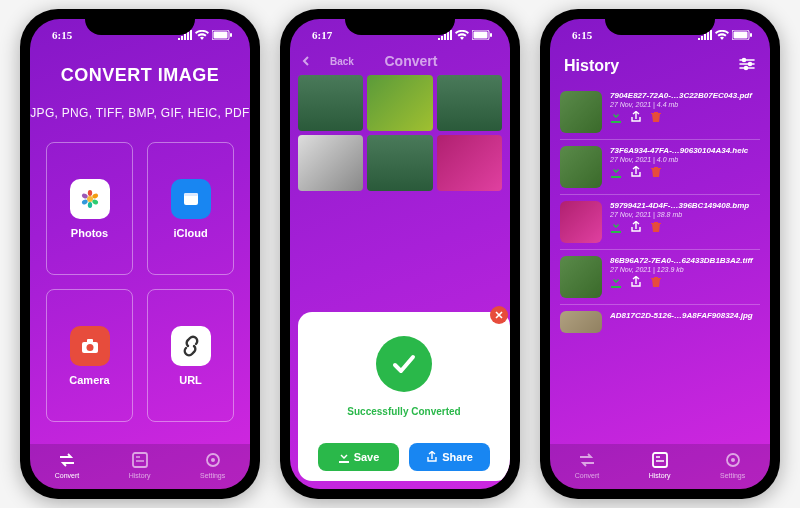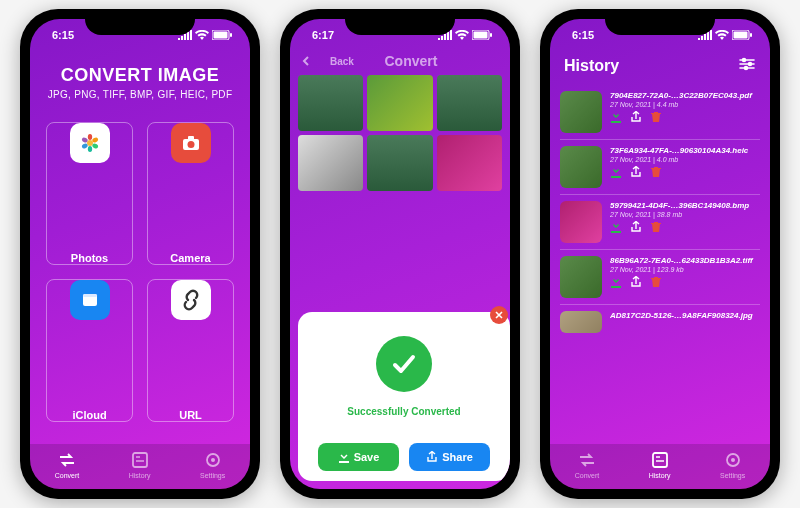--- a/index.html
+++ b/index.html
@@ -49,45 +49,46 @@
     height: 32px;
     display: flex;
     justify-content: space-between;
     align-items: center;
     padding: 0 18px 0 22px;
     color: #fff;
     font-size: 11px;
     font-weight: 600;
     z-index: 5;
     position: relative;
+    font-family: Liberation Serif, serif;
   }
   .status-icons { display: flex; gap: 3px; align-items: center; }
 
   
   .s1-header {
     text-align: center;
     margin-top: 14px;
     color: #fff;
   }
   .s1-title { font-size: 18px; font-weight: 700; letter-spacing: 0.5px; }
-  .s1-sub { font-size: 10px; margin-top: 3px; opacity: 0.95; letter-spacing: 0.3px; }
+  .s1-sub { font-size: 12px; margin-top: 20px; opacity: 0.95; letter-spacing: 0.3px; }
   .grid {
     display: grid;
     grid-template-columns: 1fr 1fr;
     gap: 14px;
     padding: 22px 16px;
     flex: 1;
   }
   .cell {
     border: 1px solid rgba(255,255,255,0.4);
     border-radius: 8px;
     display: flex;
     flex-direction: column;
     align-items: center;
-    justify-content: space-between;
+    justify-content: center;
     gap: 8px;
     color: #fff;
     font-size: 11px;
     font-weight: 600;
   }
   .cell .badge {
     width: 40px; height: 40px; border-radius: 10px; background: #fff;
     display:flex; align-items:center; justify-content:center;
   }
   .tabbar {
@@ -206,37 +207,37 @@
                   <ellipse cx="0" cy="6" rx="2.2" ry="3" fill="#1abc9c"></ellipse>
                   <ellipse cx="-5.2" cy="3" rx="2.2" ry="3" fill="#3498db" transform="rotate(60 -5.2 3)"></ellipse>
                   <ellipse cx="-5.2" cy="-3" rx="2.2" ry="3" fill="#9b59b6" transform="rotate(120 -5.2 -3)"></ellipse>
                 </g>
               </g>
             </svg>
         </div>
         <span>Photos</span>
       </div>
       <div class="cell">
+        <div class="badge" style="background:#1886f2">
+          <svg width="22" height="22" viewBox="0 0 22 22">
+              <rect x="4" y="5" width="14" height="12" rx="2" fill="#fff"></rect>
+              <rect x="4" y="5" width="14" height="3" rx="1.5" fill="#dce9ff"></rect>
+            </svg>
+        </div>
+        <span>iCloud</span>
+      </div>
+      <div class="cell">
         <div class="badge" style="background:#e74c3c">
           <svg width="22" height="22" viewBox="0 0 22 22">
               <rect x="3" y="7" width="16" height="11" rx="2" fill="#fff"></rect>
               <rect x="8" y="4" width="6" height="4" rx="1" fill="#fff"></rect>
               <circle cx="11" cy="12.5" r="3.5" fill="#e74c3c"></circle>
             </svg>
         </div>
         <span>Camera</span>
-      </div>
-      <div class="cell">
-        <div class="badge" style="background:#1886f2">
-          <svg width="22" height="22" viewBox="0 0 22 22">
-              <rect x="4" y="5" width="14" height="12" rx="2" fill="#fff"></rect>
-              <rect x="4" y="5" width="14" height="3" rx="1.5" fill="#dce9ff"></rect>
-            </svg>
-        </div>
-        <span>iCloud</span>
       </div>
       <div class="cell">
         <div class="badge">
           <svg width="22" height="22" viewBox="0 0 22 22">
               <g stroke="#333" stroke-width="2.4" fill="none" stroke-linecap="round">
                 <path d="M8 11a4 4 0 0 1 0-6l2-2a4 4 0 0 1 6 6"></path>
                 <path d="M14 11a4 4 0 0 1 0 6l-2 2a4 4 0 0 1-6-6"></path>
               </g>
             </svg>
         </div>

